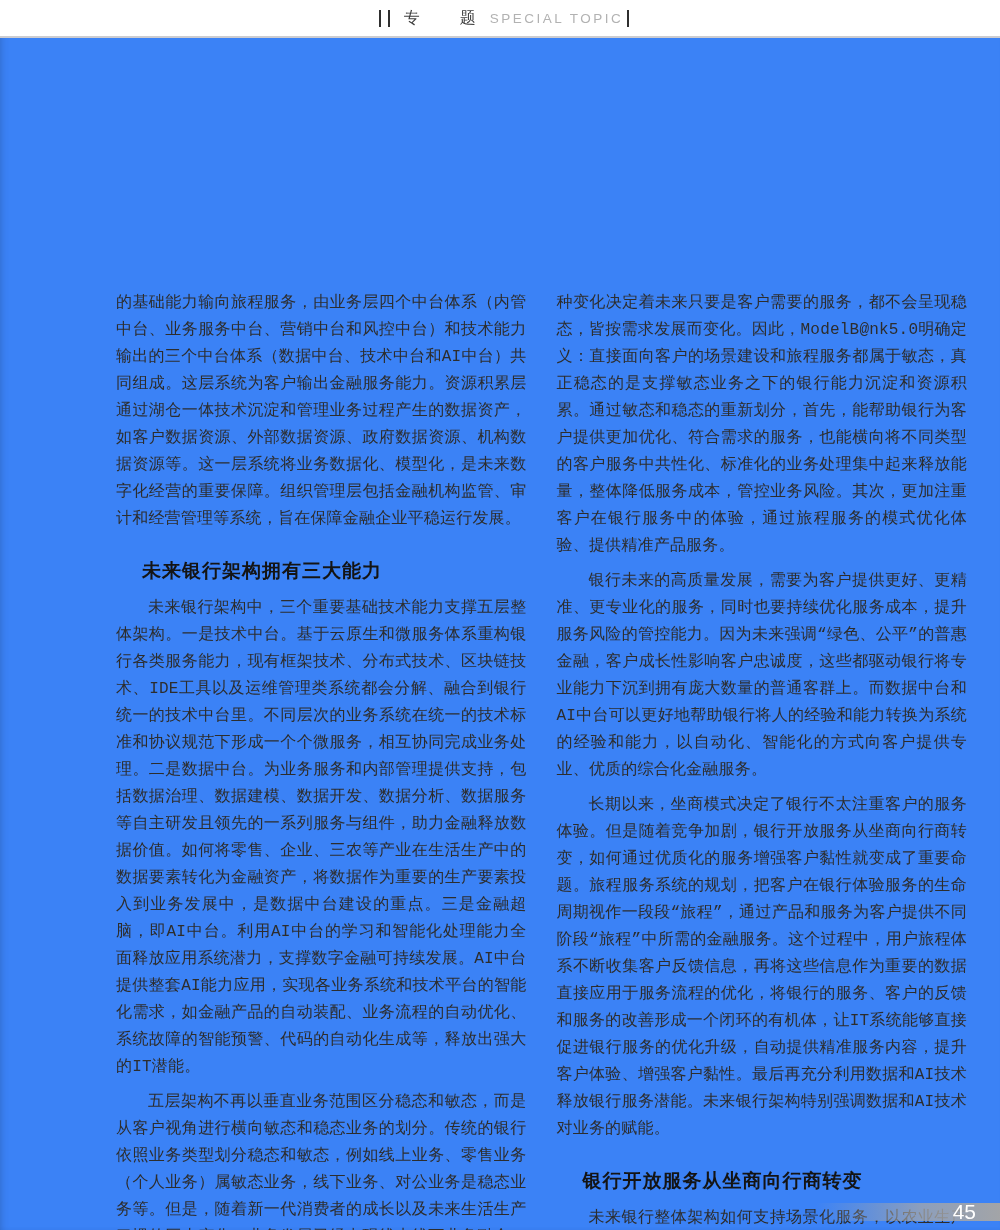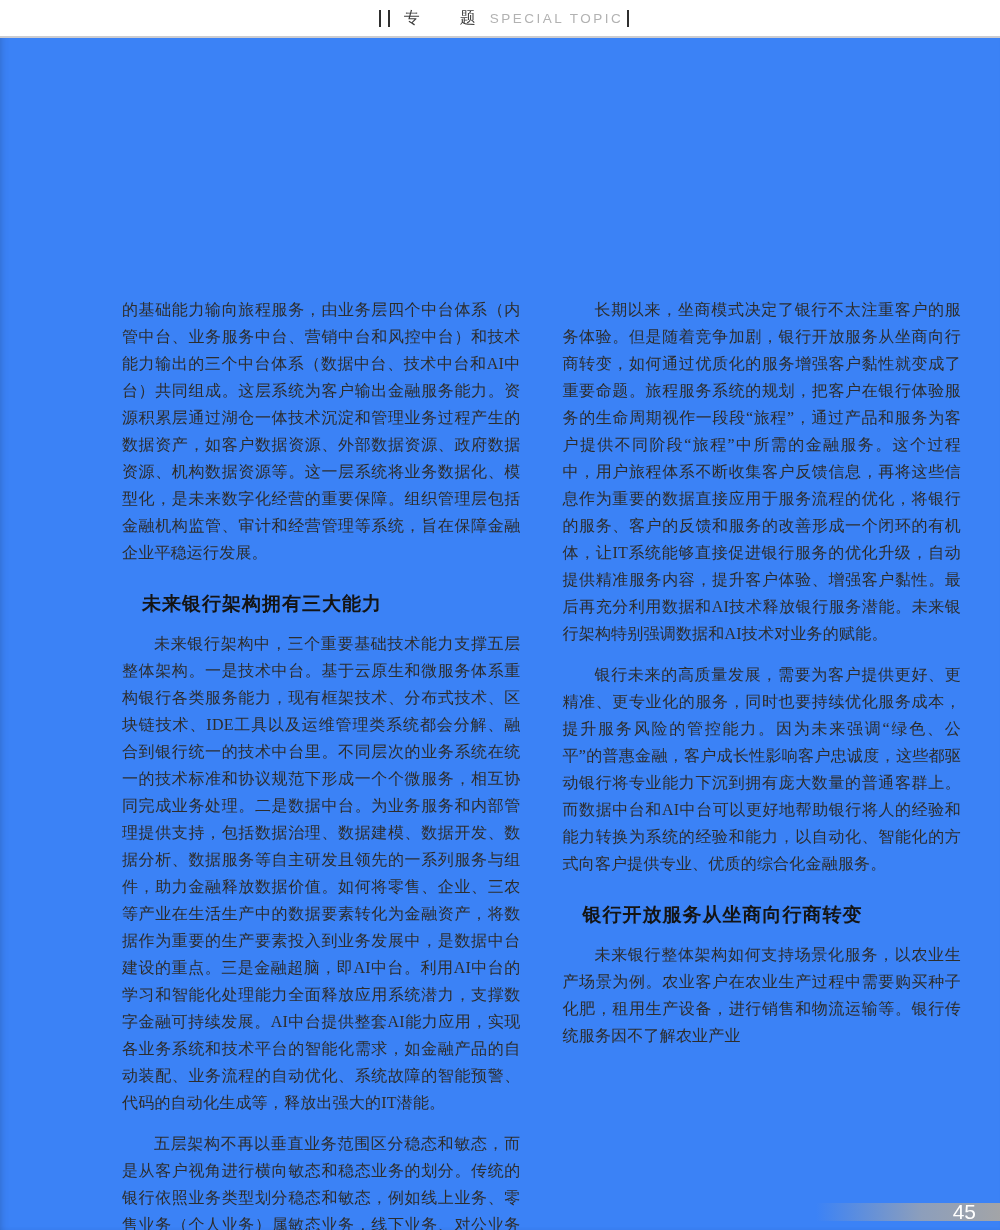--- a/index.html
+++ b/index.html
@@ -22,22 +22,22 @@
   .hdr-en{font-family:"Liberation Sans","DejaVu Sans",sans-serif;font-size:13.5px;color:#b2b2b2;
     letter-spacing:2.5px;margin-right:4px;margin-top:1px;}
   .sbar{display:inline-block;width:2px;height:17px;background:#2f2f2f;margin-top:1px;}
   
   .columns{
     position:absolute;top:282px;left:108px;right:33px;
     display:flex;gap:14px;
   }
   .col{flex:1 1 0;min-width:0;}
   .para{
-    margin:14px;font-size:16px;line-height:27px;color:#2d2d2d;
-    text-align:justify;text-justify:inter-ideograph;letter-spacing:.2px;
+    margin:8px;font-size:16px;line-height:27px;color:#2d2d2d;
+    text-align:justify;text-justify:inter-ideograph;letter-spacing:.2px;font-family:Liberation Mono, monospace;
   }
   .indent{text-indent:2em;}
   .sec-head{
     font-size:19px;font-weight:bold;color:#141414;margin:26px 0 12px;
     text-indent:34px;letter-spacing:1px;line-height:24px;
     font-family:"Liberation Serif","DejaVu Serif",serif;
   }
   
   .pagenum-bar{
     position:absolute;right:0;bottom:9px;width:192px;height:18px;box-sizing:border-box;
@@ -61,22 +61,23 @@
   <main class="columns">
 
     <section class="col">
       <p class="para">的基础能力输向旅程服务，由业务层四个中台体系（内管中台、业务服务中台、营销中台和风控中台）和技术能力输出的三个中台体系（数据中台、技术中台和AI中台）共同组成。这层系统为客户输出金融服务能力。资源积累层通过湖仓一体技术沉淀和管理业务过程产生的数据资产，如客户数据资源、外部数据资源、政府数据资源、机构数据资源等。这一层系统将业务数据化、模型化，是未来数字化经营的重要保障。组织管理层包括金融机构监管、审计和经营管理等系统，旨在保障金融企业平稳运行发展。</p>
       <h2 class="sec-head">未来银行架构拥有三大能力</h2>
       <p class="para indent">未来银行架构中，三个重要基础技术能力支撑五层整体架构。一是技术中台。基于云原生和微服务体系重构银行各类服务能力，现有框架技术、分布式技术、区块链技术、IDE工具以及运维管理类系统都会分解、融合到银行统一的技术中台里。不同层次的业务系统在统一的技术标准和协议规范下形成一个个微服务，相互协同完成业务处理。二是数据中台。为业务服务和内部管理提供支持，包括数据治理、数据建模、数据开发、数据分析、数据服务等自主研发且领先的一系列服务与组件，助力金融释放数据价值。如何将零售、企业、三农等产业在生活生产中的数据要素转化为金融资产，将数据作为重要的生产要素投入到业务发展中，是数据中台建设的重点。三是金融超脑，即AI中台。利用AI中台的学习和智能化处理能力全面释放应用系统潜力，支撑数字金融可持续发展。AI中台提供整套AI能力应用，实现各业务系统和技术平台的智能化需求，如金融产品的自动装配、业务流程的自动优化、系统故障的智能预警、代码的自动化生成等，释放出强大的IT潜能。</p>
       <p class="para indent">五层架构不再以垂直业务范围区分稳态和敏态，而是从客户视角进行横向敏态和稳态业务的划分。传统的银行依照业务类型划分稳态和敏态，例如线上业务、零售业务（个人业务）属敏态业务，线下业务、对公业务是稳态业务等。但是，随着新一代消费者的成长以及未来生活生产习惯的巨大变化，业务发展已经出现线上线下业务融合、个人公司业务联动和相互借鉴的趋势。这</p>
     </section>
 
     <section class="col">
+      <p class="para">种变化决定着未来只要是客户需要的服务，都不会呈现稳态，皆按需求发展而变化。因此，ModelB@nk5.0明确定义：直接面向客户的场景建设和旅程服务都属于敏态，真正稳态的是支撑敏态业务之下的银行能力沉淀和资源积累。通过敏态和稳态的重新划分，首先，能帮助银行为客户提供更加优化、符合需求的服务，也能横向将不同类型的客户服务中共性化、标准化的业务处理集中起来释放能量，整体降低服务成本，管控业务风险。其次，更加注重客户在银行服务中的体验，通过旅程服务的模式优化体验、提供精准产品服务。</p>
+      <p class="para indent">银行未来的高质量发展，需要为客户提供更好、更精准、更专业化的服务，同时也要持续优化服务成本，提升服务风险的管控能力。因为未来强调“绿色、公平”的普惠金融，客户成长性影响客户忠诚度，这些都驱动银行将专业能力下沉到拥有庞大数量的普通客群上。而数据中台和AI中台可以更好地帮助银行将人的经验和能力转换为系统的经验和能力，以自动化、智能化的方式向客户提供专业、优质的综合化金融服务。</p>
       <p class="para indent">长期以来，坐商模式决定了银行不太注重客户的服务体验。但是随着竞争加剧，银行开放服务从坐商向行商转变，如何通过优质化的服务增强客户黏性就变成了重要命题。旅程服务系统的规划，把客户在银行体验服务的生命周期视作一段段“旅程”，通过产品和服务为客户提供不同阶段“旅程”中所需的金融服务。这个过程中，用户旅程体系不断收集客户反馈信息，再将这些信息作为重要的数据直接应用于服务流程的优化，将银行的服务、客户的反馈和服务的改善形成一个闭环的有机体，让IT系统能够直接促进银行服务的优化升级，自动提供精准服务内容，提升客户体验、增强客户黏性。最后再充分利用数据和AI技术释放银行服务潜能。未来银行架构特别强调数据和AI技术对业务的赋能。</p>
-      <p class="para indent">银行未来的高质量发展，需要为客户提供更好、更精准、更专业化的服务，同时也要持续优化服务成本，提升服务风险的管控能力。因为未来强调“绿色、公平”的普惠金融，客户成长性影响客户忠诚度，这些都驱动银行将专业能力下沉到拥有庞大数量的普通客群上。而数据中台和AI中台可以更好地帮助银行将人的经验和能力转换为系统的经验和能力，以自动化、智能化的方式向客户提供专业、优质的综合化金融服务。</p>
       <h2 class="sec-head">银行开放服务从坐商向行商转变</h2>
       <p class="para indent">未来银行整体架构如何支持场景化服务，以农业生产场景为例。农业客户在农业生产过程中需要购买种子化肥，租用生产设备，进行销售和物流运输等。银行传统服务因不了解农业产业</p>
     </section>
 
   </main>
 
   <div class="pagenum-bar">
     <span class="pagenum">45</span>
   </div>
 

